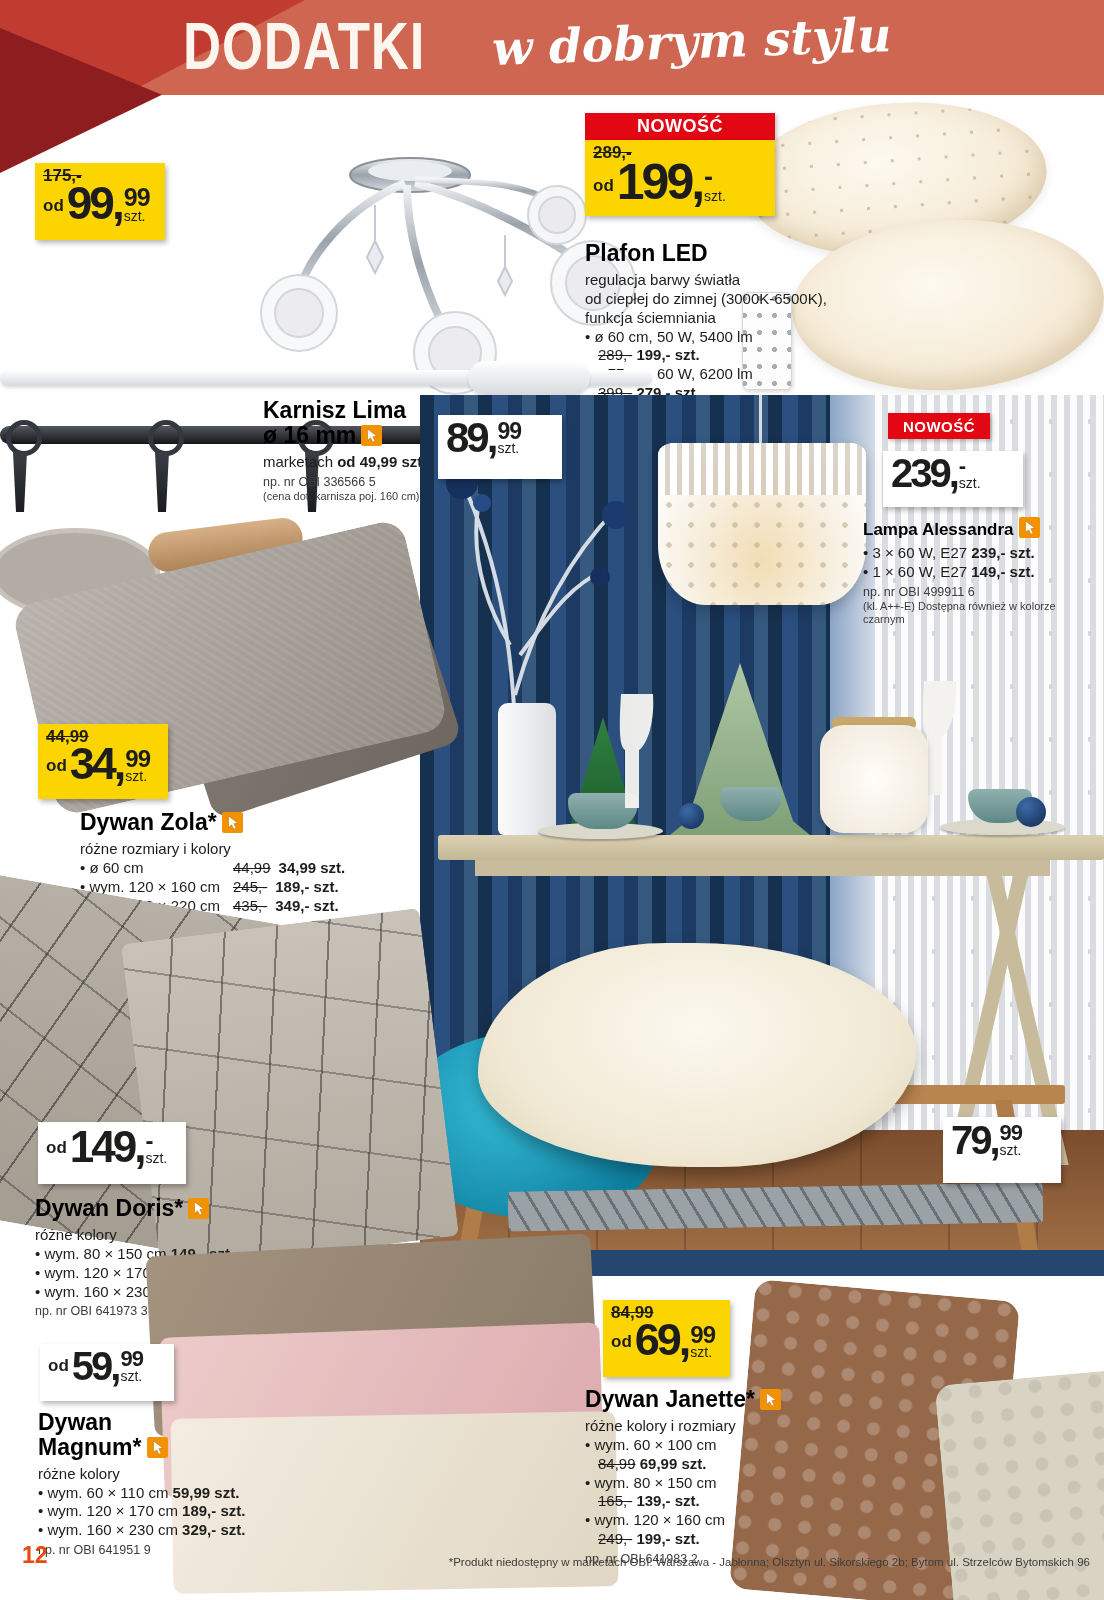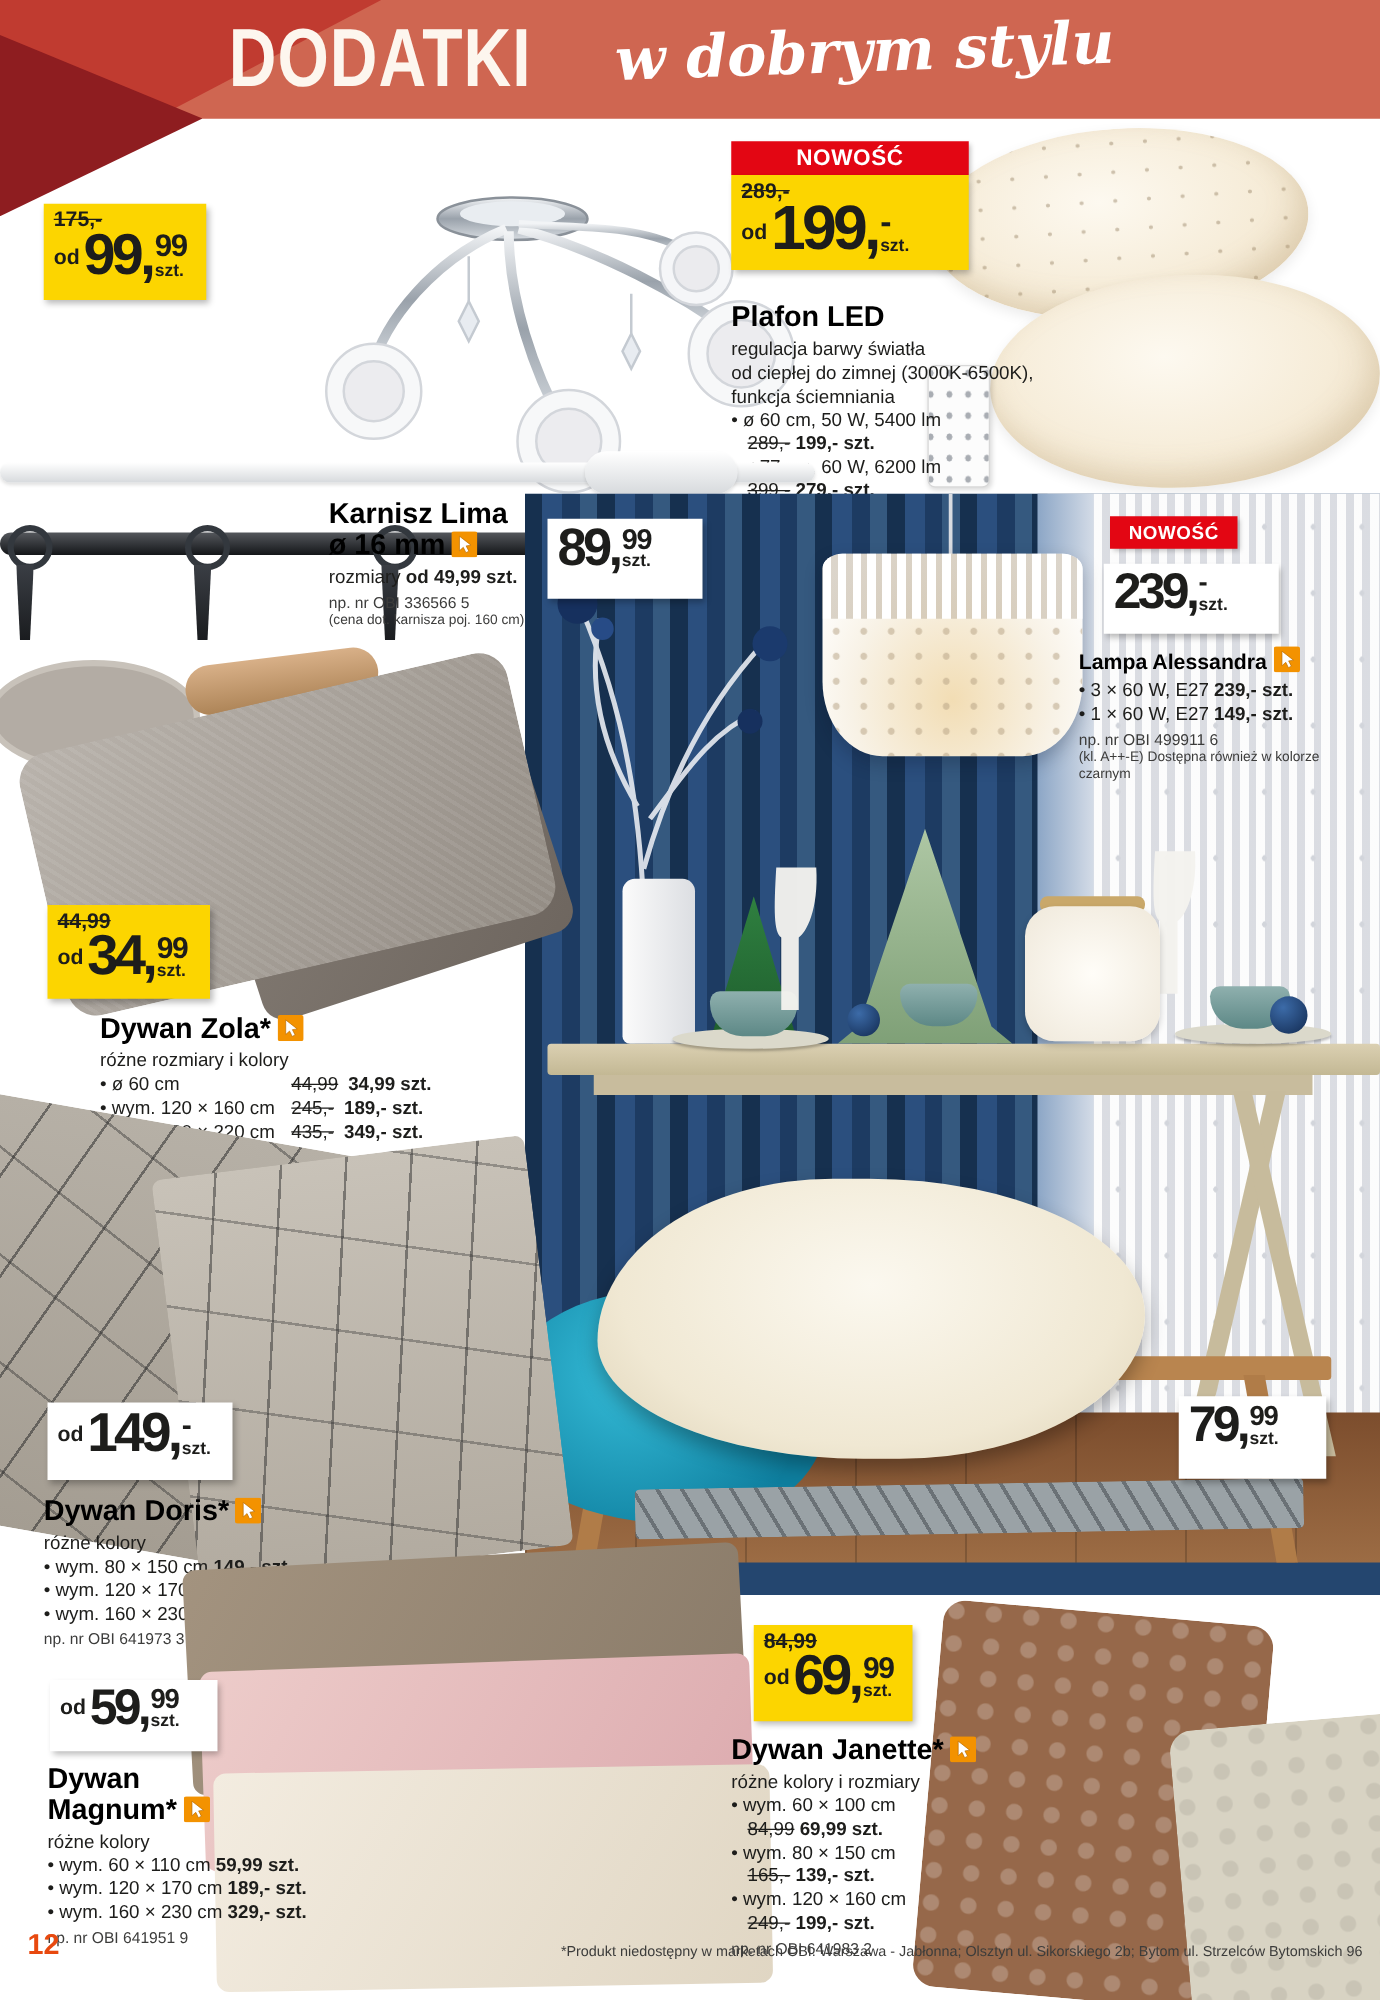--- a/index.html
+++ b/index.html
@@ -18,21 +18,21 @@
   
   .pbox{position:absolute;background:#fcd500;box-shadow:2px 3px 5px rgba(0,0,0,.28);
         padding:4px 8px 6px 8px;box-sizing:border-box;}
   .pbox.white{background:#fff;}
   .pb-old{font-size:17px;font-weight:bold;text-decoration:line-through;line-height:1;color:#1d1d1b;}
   .pb-row{display:flex;align-items:flex-end;margin-top:1px;}
   .pb-od{font-size:17px;font-weight:bold;margin-right:3px;margin-bottom:7px;}
   .pb-main{font-weight:bold;line-height:.82;letter-spacing:-3px;}
   .pb-stack{display:flex;flex-direction:column;align-items:flex-start;margin-left:2px;}
   .pb-dec{font-weight:bold;line-height:.85;letter-spacing:-1px;}
-  .pb-unit{font-size:14px;font-weight:bold;line-height:1;}
+  .pb-unit{font-size:14px;font-weight:normal;line-height:1;}
   
   .badge{position:absolute;background:#e30613;color:#fff;font-weight:bold;font-size:18px;
         display:flex;align-items:center;justify-content:center;letter-spacing:.5px;
         box-shadow:2px 2px 4px rgba(0,0,0,.25);}
   .cursor{display:inline-block;width:21px;height:21px;vertical-align:-3px;margin-left:5px;}
   
   .pcol{position:absolute;display:flex;flex-direction:column;}
   .ptitle{font-size:23px;font-weight:bold;color:#000;line-height:1.08;margin-bottom:5px;white-space:nowrap;}
   .line{font-size:15px;line-height:1.26;white-space:nowrap;}
   .indent{padding-left:13px;}
@@ -209,21 +209,21 @@
   <div class="shape ringb" style="left:298px;top:420px;width:26px;height:26px;"></div>
   <div class="shape clipb" style="left:10px;top:452px;width:20px;height:60px;"></div>
   <div class="shape clipb" style="left:152px;top:452px;width:20px;height:60px;"></div>
   <div class="shape clipb" style="left:302px;top:452px;width:20px;height:60px;"></div>
 
   <div class="pcol" style="left:263px;top:398px;">
     <div class="ptitle" style="margin-bottom:0"><span>Karnisz Lima</span></div>
     <div class="ptitle"><span>ø 16 mm</span><svg class="cursor">
           <use href="#cursor-sym"></use>
         </svg></div>
-    <div class="line"><span>rozmiary </span><span class="new">od 49,99 szt.</span></div>
+    <div class="line"><span>marketach </span><span class="new">od 49,99 szt.</span></div>
     <div class="np">np. nr OBI 336566 5</div>
     <div class="note">(cena dot. karnisza poj. 160 cm)</div>
   </div>
 
   <div id="scene">
     <div class="curtain"></div>
     <div class="slit"></div>
     <div class="sheer"></div>
     <div class="floorw"></div>
     <svg class="branch" width="230" height="330" viewBox="0 0 230 330">

